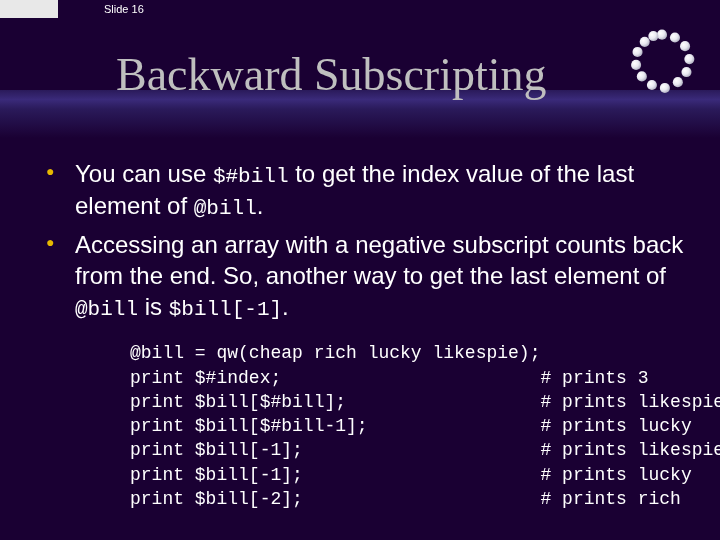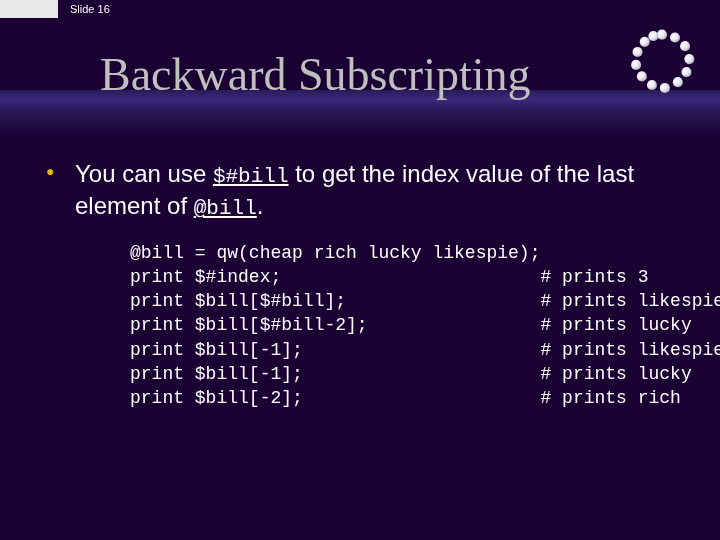--- a/index.html
+++ b/index.html
@@ -9,35 +9,35 @@
     background: #1a0033;
     font-family: Arial, Helvetica, sans-serif;
     overflow: hidden;
     position: relative;
   }
   .topbar {
     height: 18px;
     background: linear-gradient(to right, #e8e8e8 0%, #e8e8e8 8%, #1a0033 8%, #1a0033 100%);
     display: flex;
     align-items: center;
-    padding-left: 70px;
+    padding-left: 104px;
     font-size: 11px;
     color: #fff;
   }
   .header-band {
     position: relative;
     height: 120px;
     background: linear-gradient(to bottom,
       #1a0033 0%, #1a0033 60%,
       #2a1a5a 60%, #3a2a7a 68%,
       #2a1a5a 76%, #1a0033 100%);
   }
   .slide-title {
     position: absolute;
-    left: 100px;
+    left: 116px;
     top: 30px;
     font-family: "Times New Roman", Times, serif;
     font-size: 46px;
     color: #bfbfbf;
     font-weight: normal;
   }
   .pearls {
     position: absolute;
     right: 22px;
     top: 8px;
@@ -62,21 +62,20 @@
     content: "●";
     position: absolute;
     left: 6px;
     top: 4px;
     color: #e6b800;
     font-size: 14px;
   }
   .mono {
     font-family: "Courier New", Courier, monospace;
     font-size: 21px;
-    text-decoration: underline;
   }
   .code-block {
     margin: 18px 0 0 90px;
     color: #fff;
   }
   .code-block table {
     border-collapse: collapse;
   }
   .code-block td {
     font-family: "Courier New", Courier, monospace;
@@ -119,20 +118,23 @@
       <circle cx="38" cy="14" r="7"></circle>
     </g>
   </svg>
 </div>
 
 <div class="content">
   <ul class="bullets">
     <li>
       <span>You can use </span><span class="mono">$#bill</span><span> to get the index value of the last element of </span><span class="mono">@bill</span><span>.</span>
     </li>
+    <li>
+      <span>Accessing an array with a negative subscript counts back from the end. So, another way to get the last element of </span><span class="mono">@bill</span><span> is </span><span class="mono">$bill[-1]</span><span>.</span>
+    </li>
   </ul>
 
   <div class="code-block">
     <table>
       <tbody>
           <tr>
             <td>@bill</td>
             <td> = qw(cheap rich lucky likespie);</td>
             <td></td>
           </tr>
@@ -141,21 +143,21 @@
             <td> $#index;          </td>
             <td># prints 3</td>
           </tr>
       <tr>
             <td>print</td>
             <td> $bill[$#bill];   </td>
             <td># prints likespie</td>
           </tr>
       <tr>
             <td>print</td>
-            <td> $bill[$#bill-2]; </td>
+            <td> $bill[$#bill-1]; </td>
             <td># prints lucky</td>
           </tr>
       <tr>
             <td>print</td>
             <td> $bill[-1];       </td>
             <td># prints likespie</td>
           </tr>
       <tr>
             <td>print</td>
             <td> $bill[-1];       </td>

